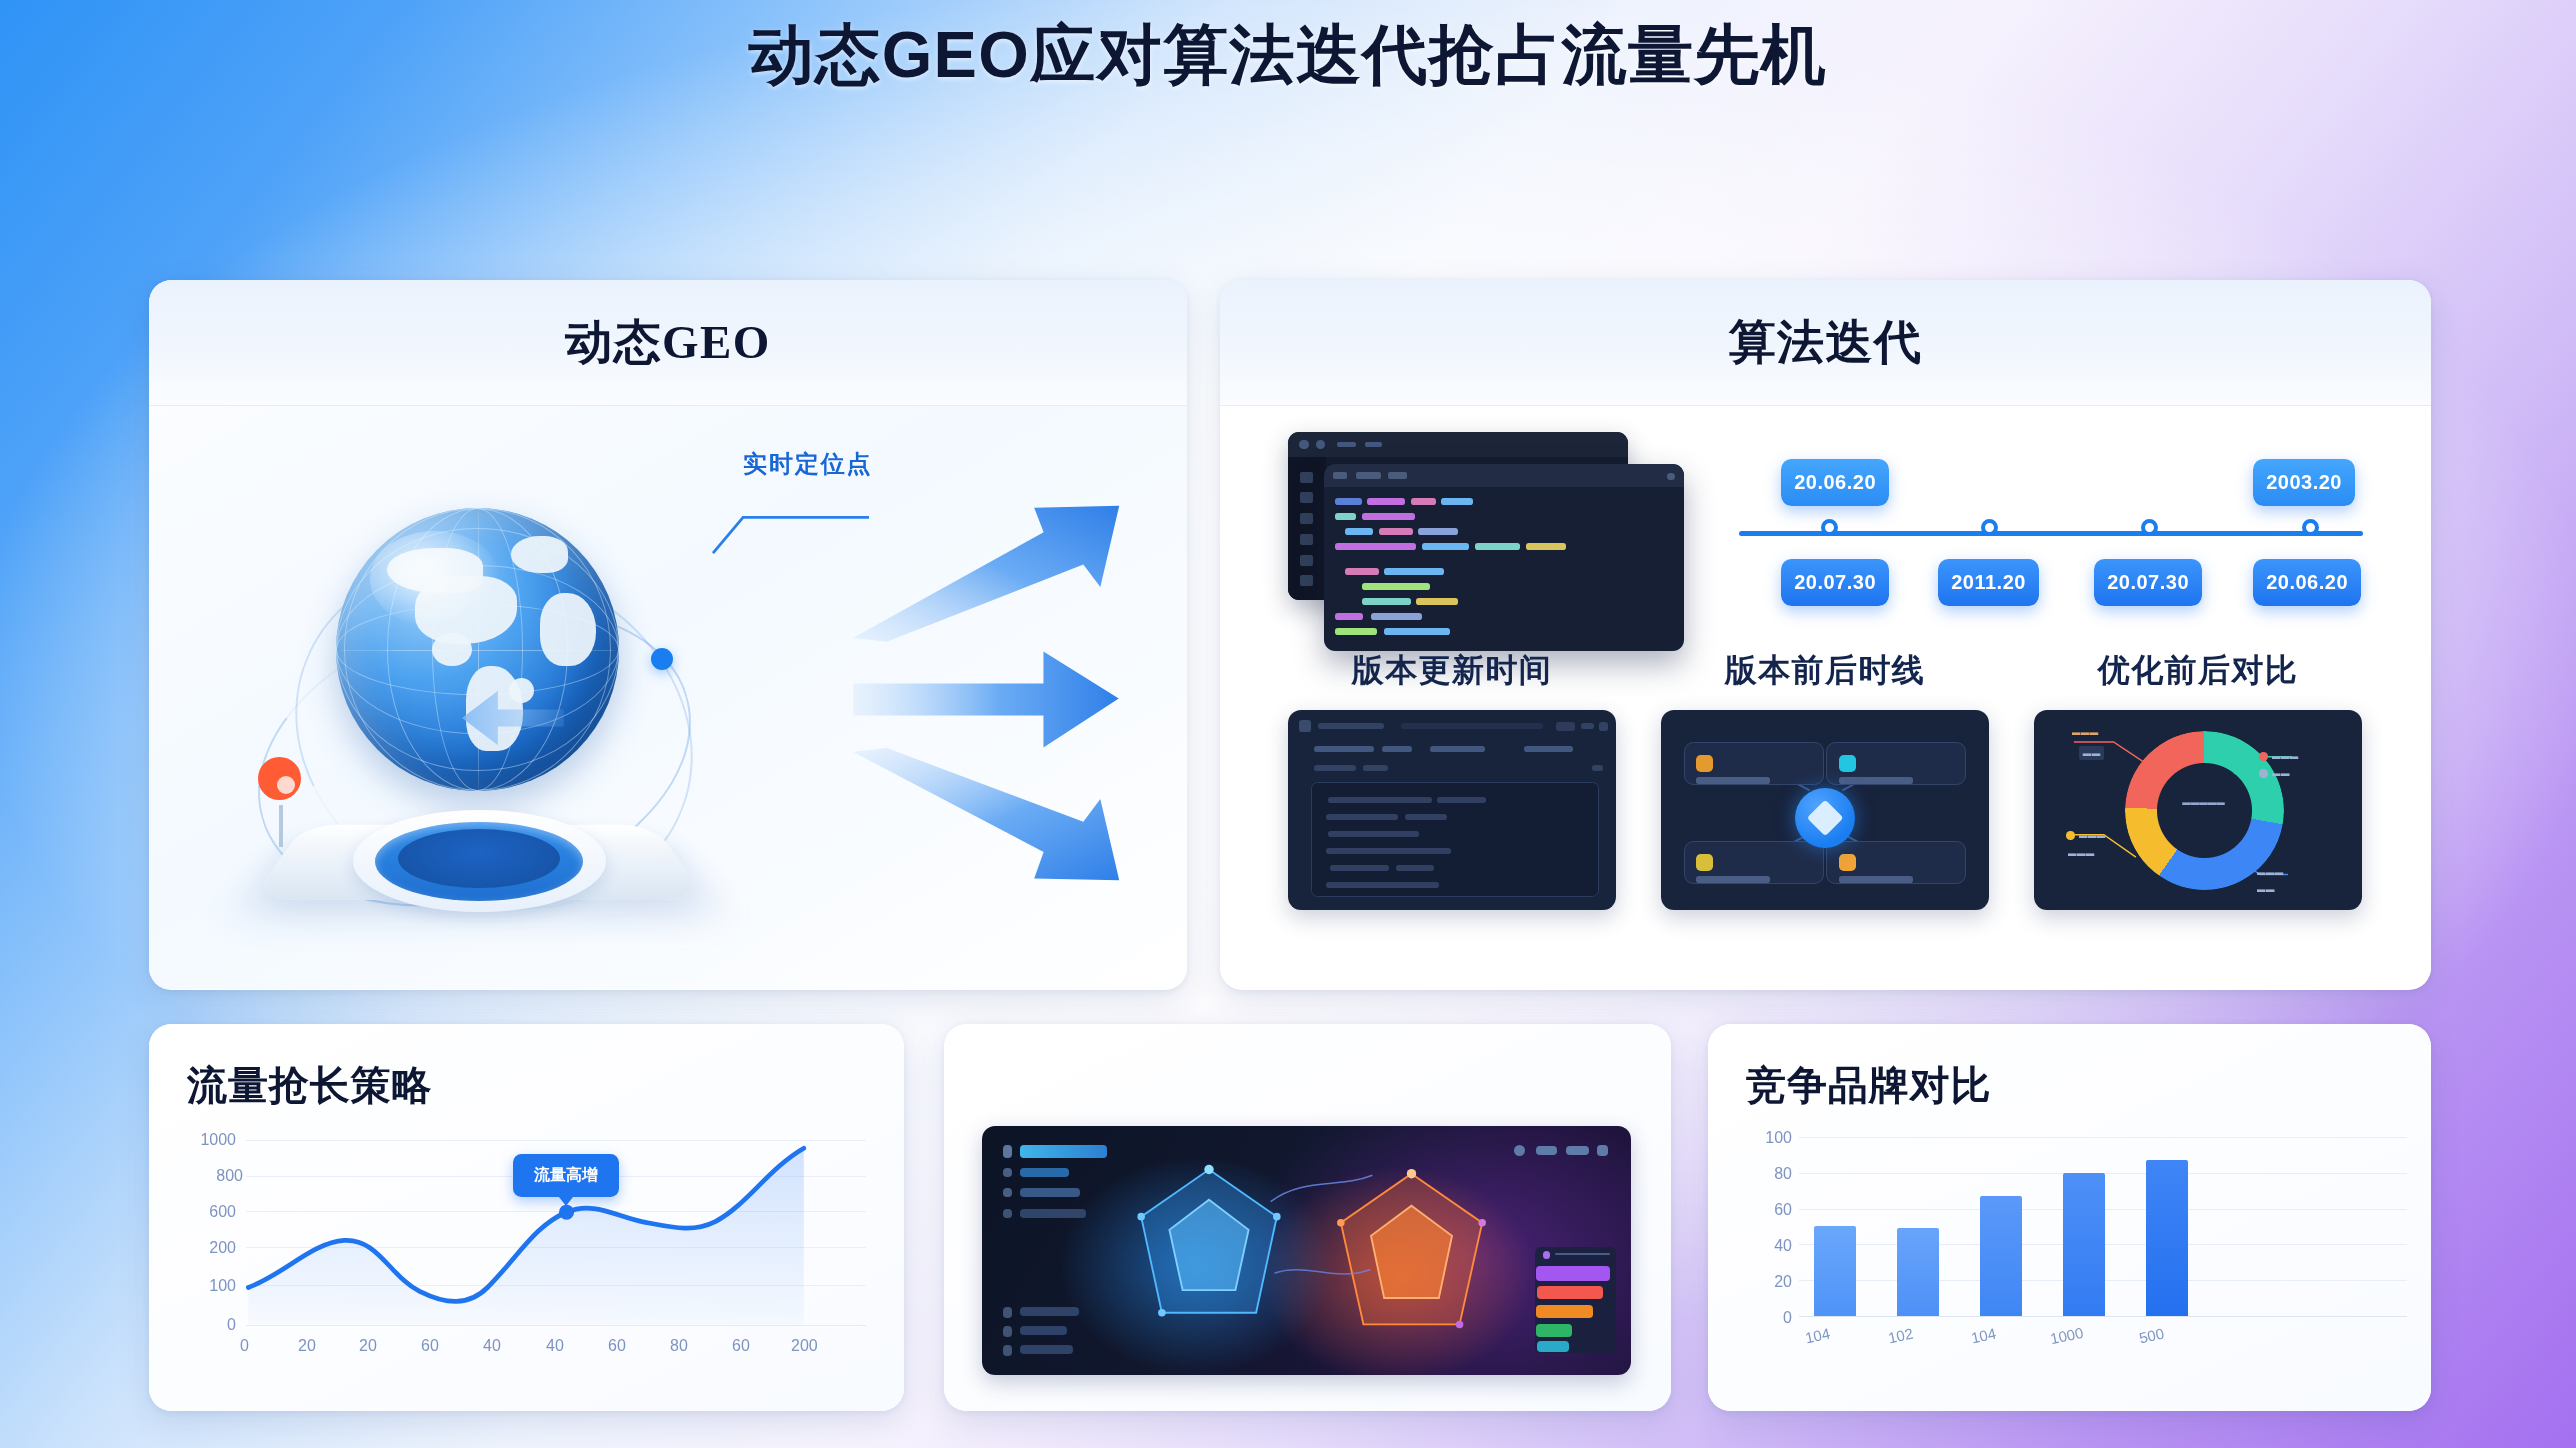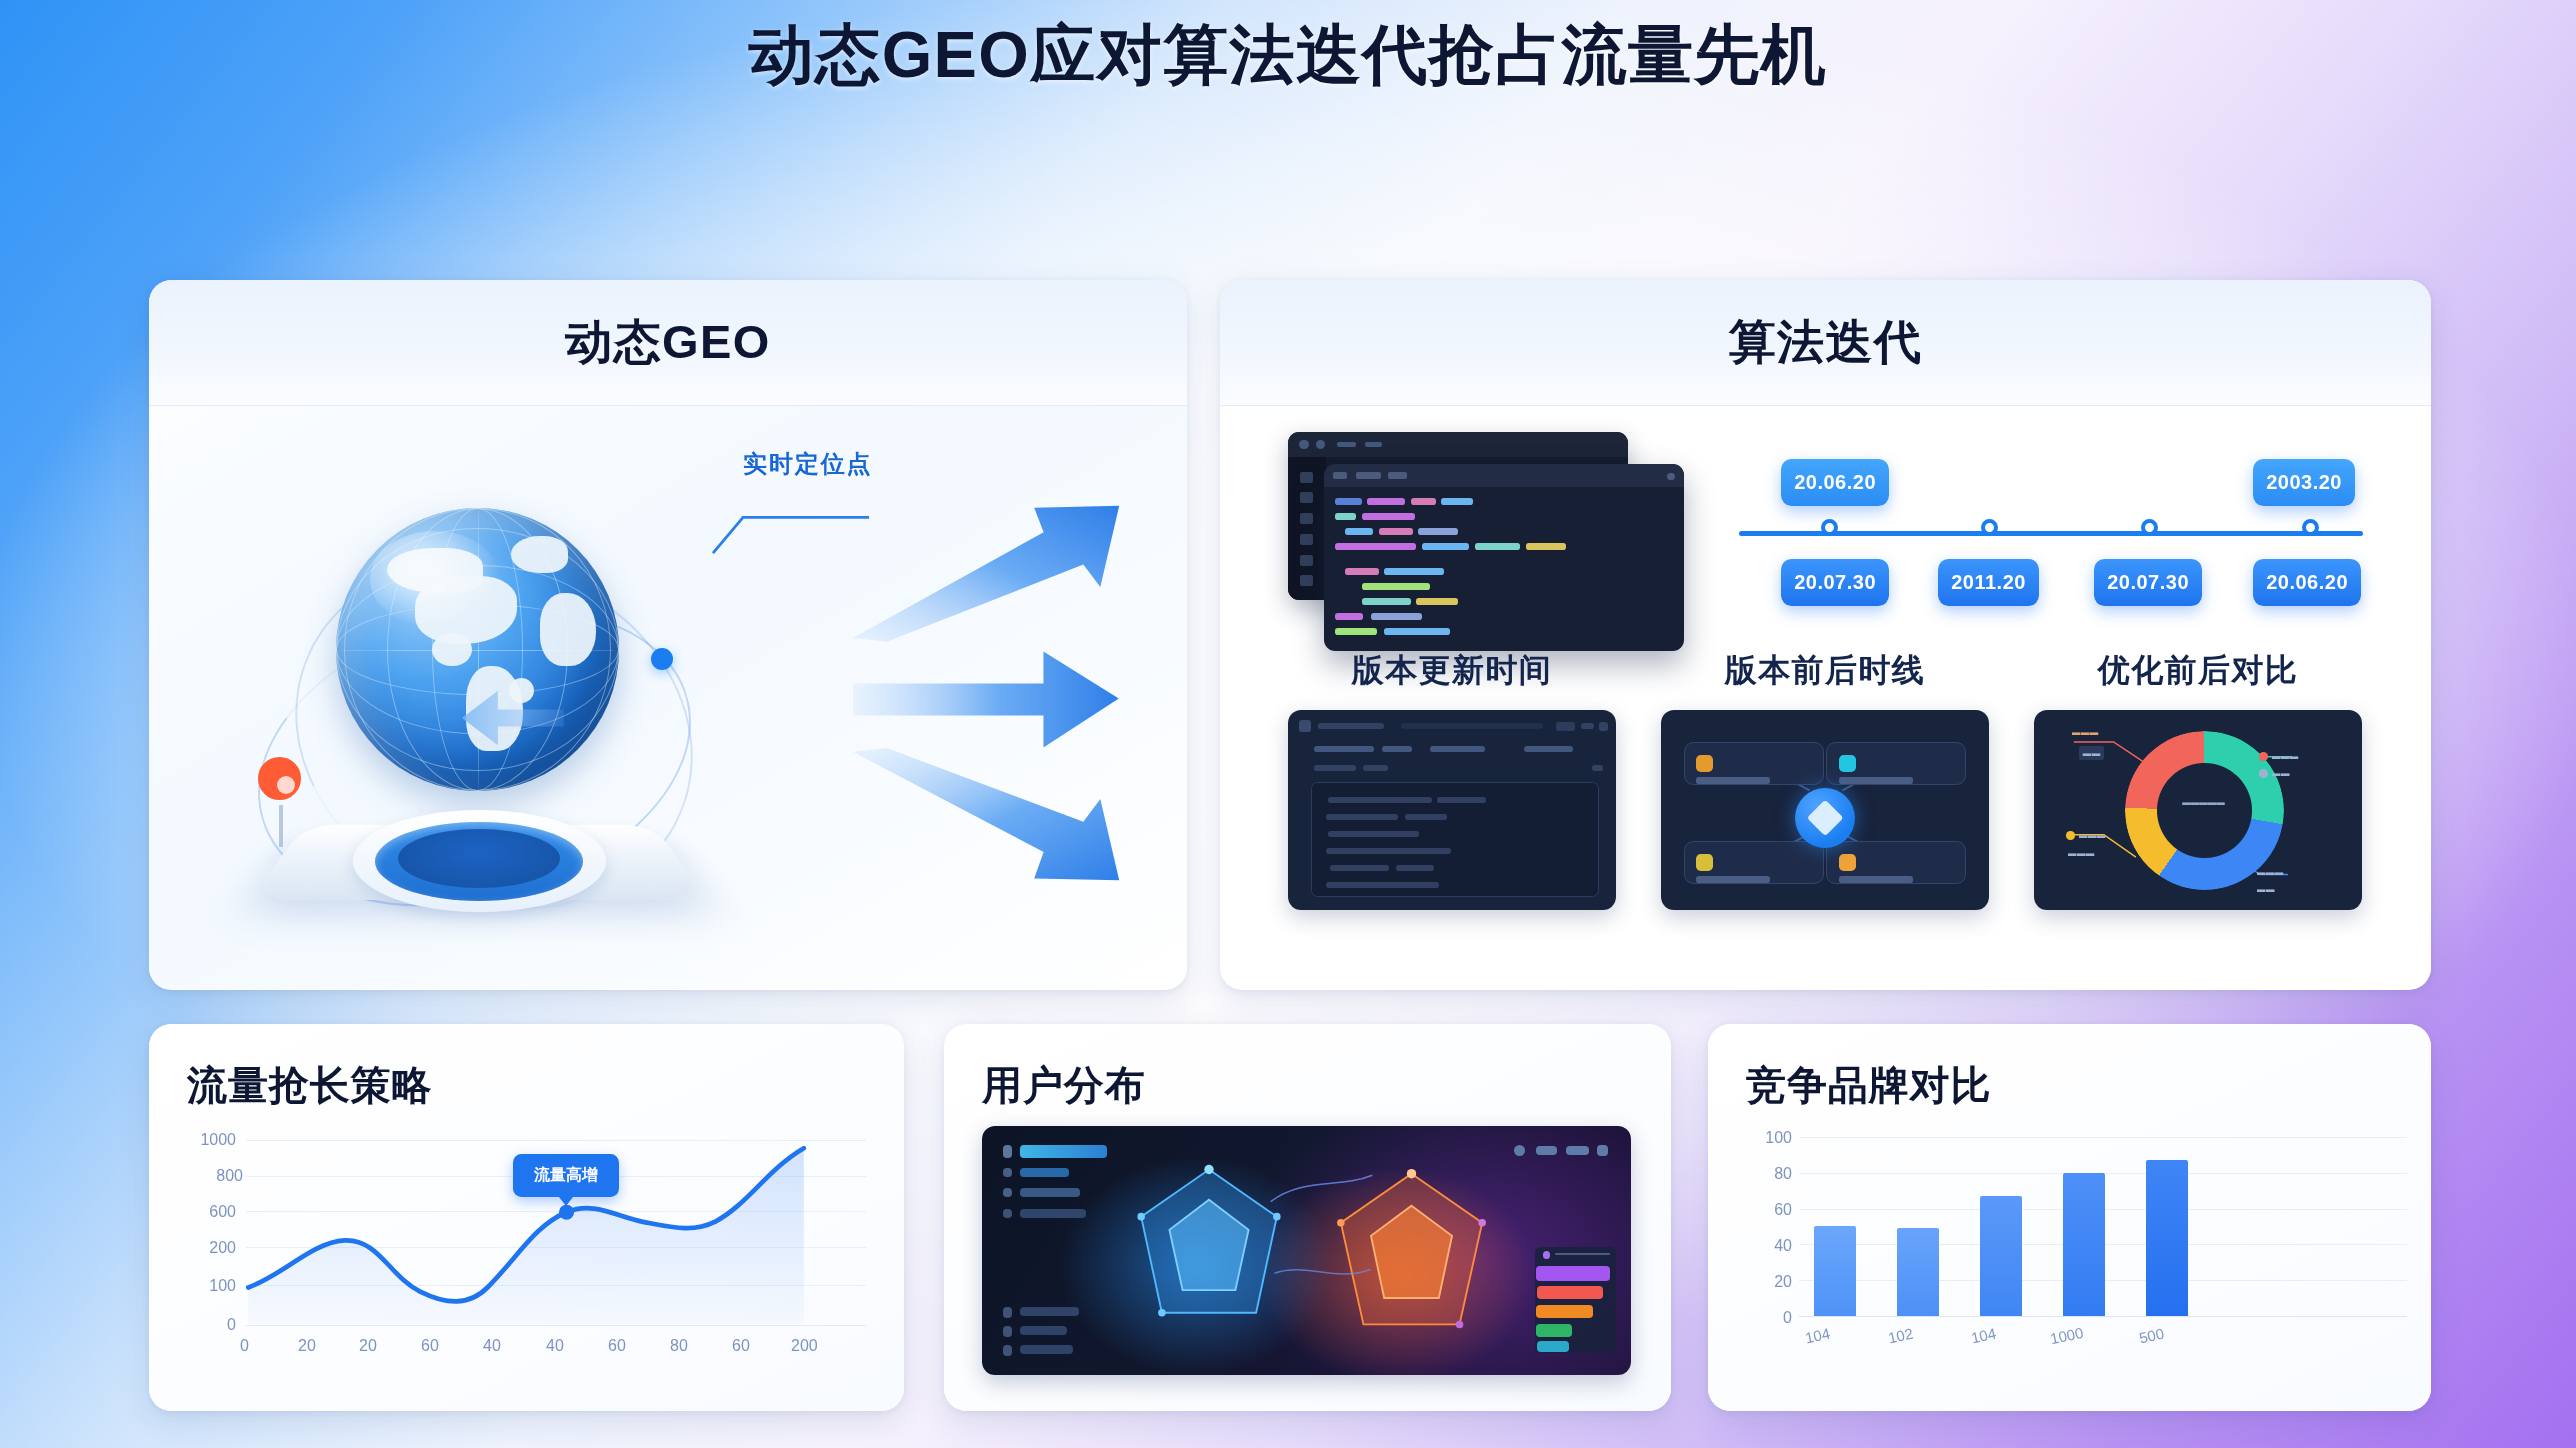--- a/index.html
+++ b/index.html
@@ -56,21 +56,21 @@
     background: linear-gradient(180deg, #eaf2fd 0%, #f2f7fe 58%, #fafcff 100%);
     border-bottom: 0.9px solid #e4ecf8;
     display: flex; align-items: center; justify-content: center;
   }
   .card-head .htxt {
     font-size: 47px; font-weight: 800; color: #0d1733; letter-spacing: 1.4px;
   }
   .card-body { position: relative; width: 100%; }
 
   
-  #card-geo { left: 149px; top: 280px; width: 1038px; height: 710px; }
+  #card-geo { left: 149px; top: 280px; width: 1038px; height: 710px; font-family: Liberation Serif, serif; }
   #geo-body { height: 583px; background: linear-gradient(150deg,#fbfdff 0%,#f3f9ff 42%,#ffffff 100%); }
 
   
   #card-algo { left: 1220px; top: 280px; width: 1211px; height: 710px; }
   #algo-body { height: 583px; background:#ffffff; }
 
   
   #card-traffic { left: 149px; top: 1024px; width: 755px; height: 387px; }
   #card-users   { left: 944px; top: 1024px; width: 727px; height: 387px; }
   #card-brand   { left: 1708px; top: 1024px; width: 723px; height: 387px; }
@@ -617,21 +617,20 @@
       <div class="axis-label" style="left:421px; top:202px;">60</div>
       <div class="axis-label" style="left:483px; top:202px;">80</div>
       <div class="axis-label" style="left:545px; top:202px;">60</div>
       <div class="axis-label" style="left:604px; top:202px;">200</div>
     </div>
   </div>
 </div>
 
 <div class="card" id="card-users">
   <div class="bcard-inner">
-    <div class="bcard-title">用户分布</div>
 
     <div id="users-img">
 
       <div class="ub" style="left:21px; top:19px; width:9.4px; height:13.2px; background:#7fa0cf; opacity:.7;"></div>
       <div class="ub" style="left:38px; top:19px; width:87px; height:13.2px; background:linear-gradient(90deg,#3fb6e8,#2d7fd0);"></div>
       <div class="ub" style="left:21px; top:42px; width:9.4px; height:9.4px; background:#6f8fc0; opacity:.6;"></div>
       <div class="ub" style="left:38px; top:42px; width:49px; height:9.4px; background:#2f7fc8; opacity:.8;"></div>
       <div class="ub" style="left:21px; top:62px; width:9.4px; height:9.4px; background:#6f8fc0; opacity:.6;"></div>
       <div class="ub" style="left:38px; top:62px; width:60px; height:9.4px; background:#44699c; opacity:.8;"></div>
       <div class="ub" style="left:21px; top:83px; width:9.4px; height:9.4px; background:#6f8fc0; opacity:.5;"></div>

